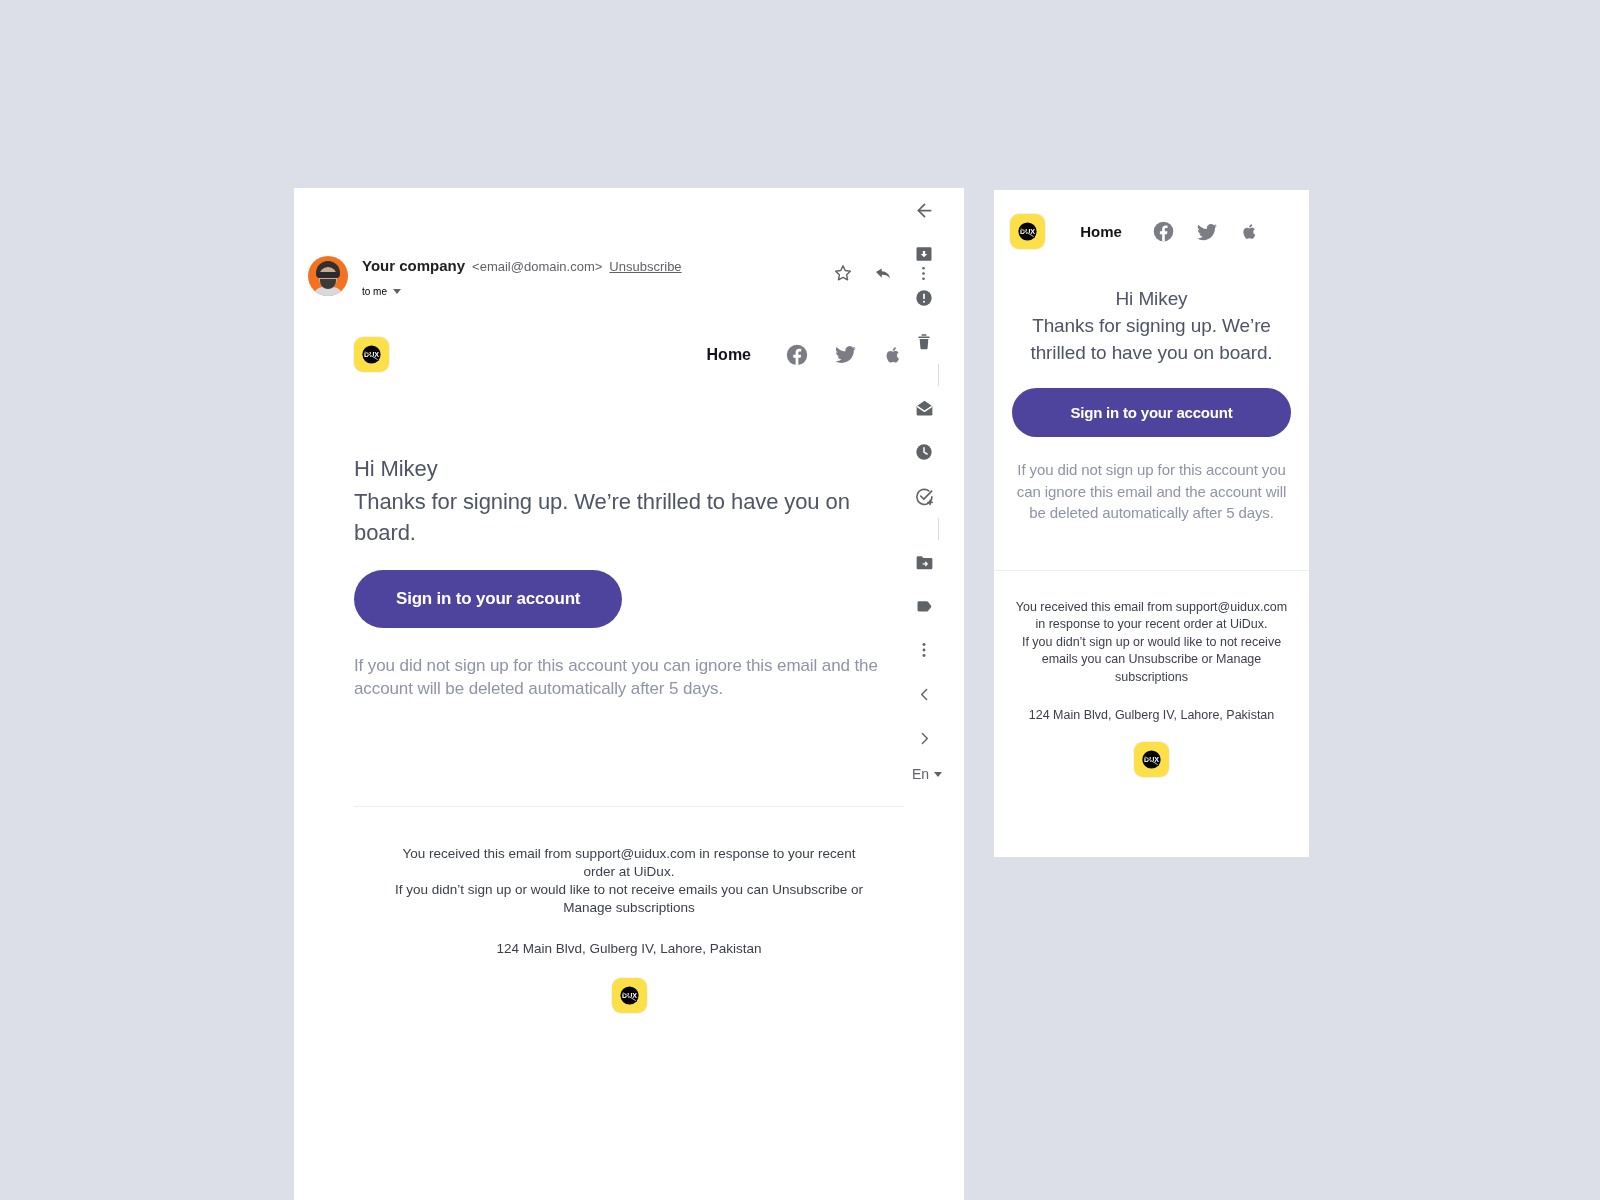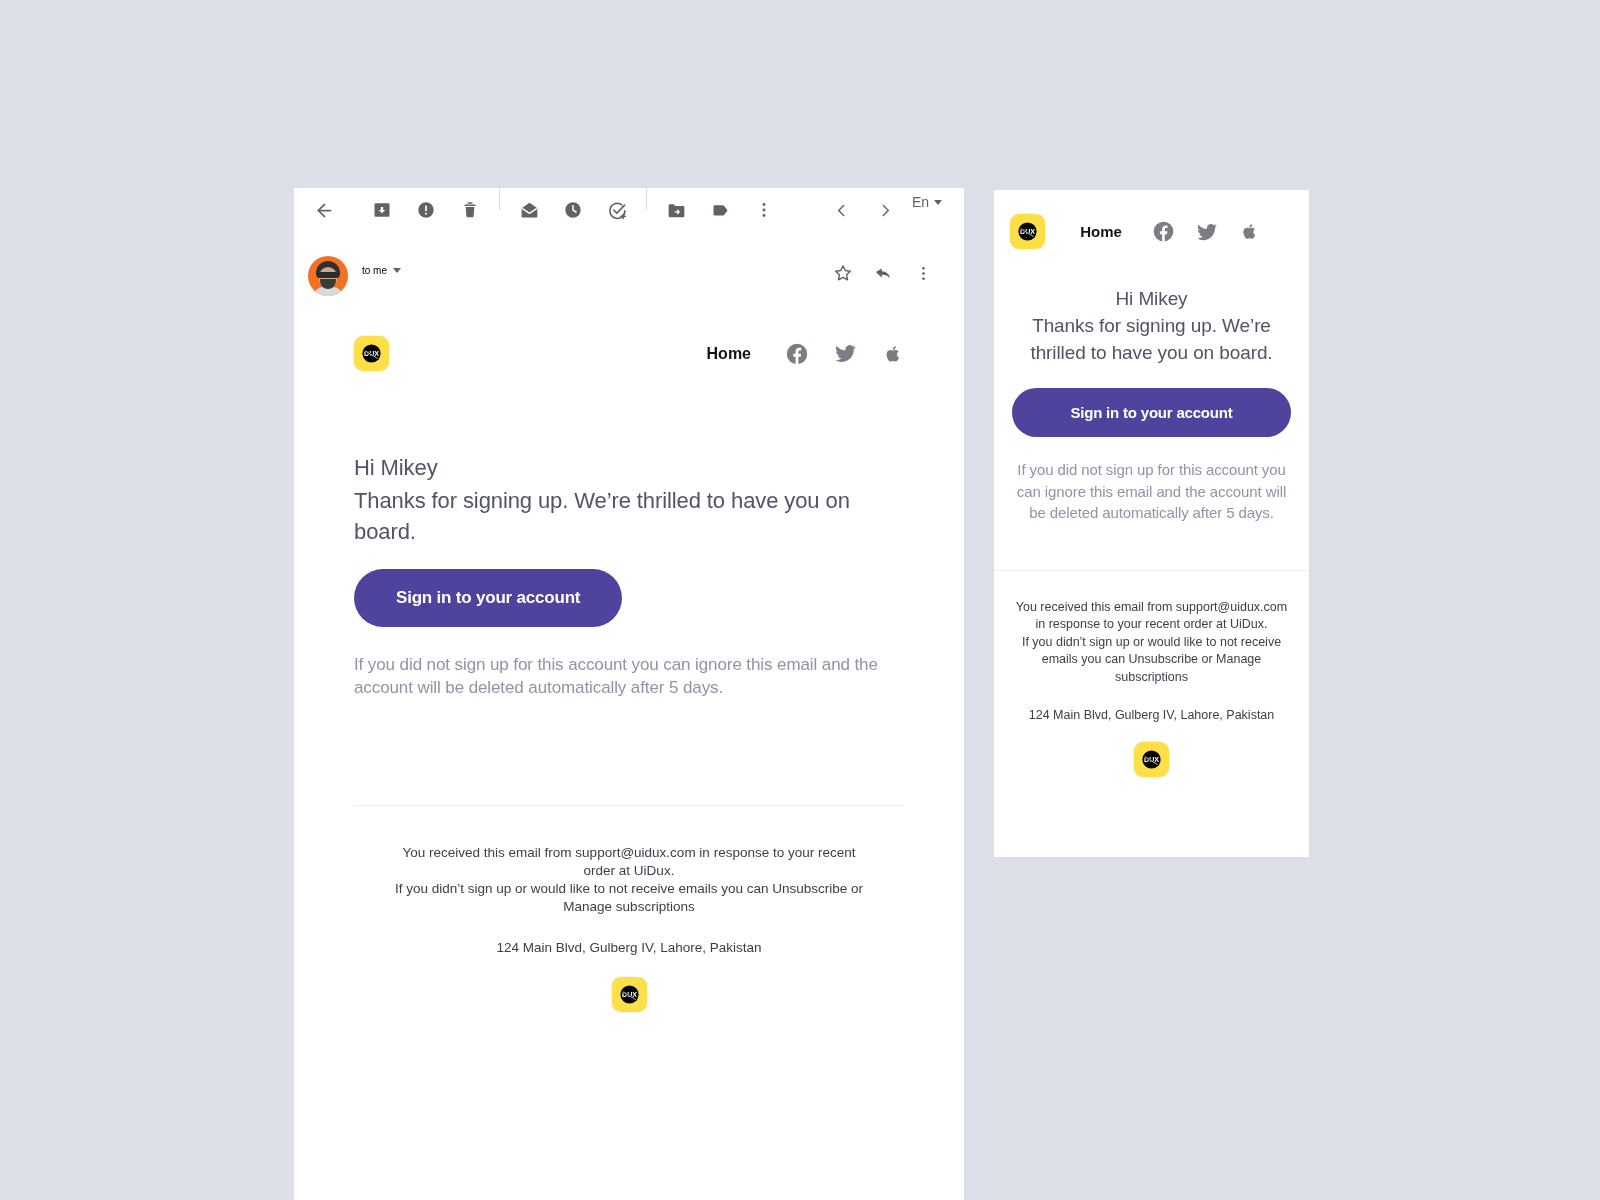--- a/index.html
+++ b/index.html
@@ -24,23 +24,24 @@
     left: 294px;
     top: 188px;
     width: 670px;
     height: 1012px;
     background: #ffffff;
   }
 
   
   .toolbar {
     display: flex;
-    align-items: flex-start;
+    align-items: flex-end;
     height: 56px;
     padding: 0 18px 0 8px;
+    flex-direction: column;
   }
   .tb-btn {
     width: 44px;
     height: 44px;
     display: flex;
     align-items: center;
     justify-content: center;
     border-radius: 50%;
     cursor: pointer;
     flex: none;
@@ -440,20 +441,25 @@
     <div class="sender-row">
       <div class="avatar">
         <div class="av-body"></div>
         <div class="av-hair"></div>
         <div class="av-face"></div>
         <div class="av-beard"></div>
         <div class="av-glass"></div>
       </div>
 
       <div class="sender-meta">
+        <div class="sender-line1">
+          <span class="sender-name">Your company</span>
+          <span class="sender-email">&lt;email@domain.com&gt;</span>
+          <span class="unsub-link">Unsubscribe</span>
+        </div>
         <div class="sender-line2">
           <span class="to-me">to me</span>
           <span class="caret-dn"></span>
         </div>
       </div>
 
       <div class="sender-actions">
         <div class="sa-btn" title="Star">
           <svg width="20" height="20" viewBox="0 0 24 24" fill="none" stroke="#5f6368" stroke-width="1.7" stroke-linejoin="round">
             <path d="M12 3.4l2.7 5.6 6.1.85-4.45 4.25 1.08 6.05L12 17.3l-5.43 2.85 1.08-6.05L3.2 9.85l6.1-.85z"></path>

